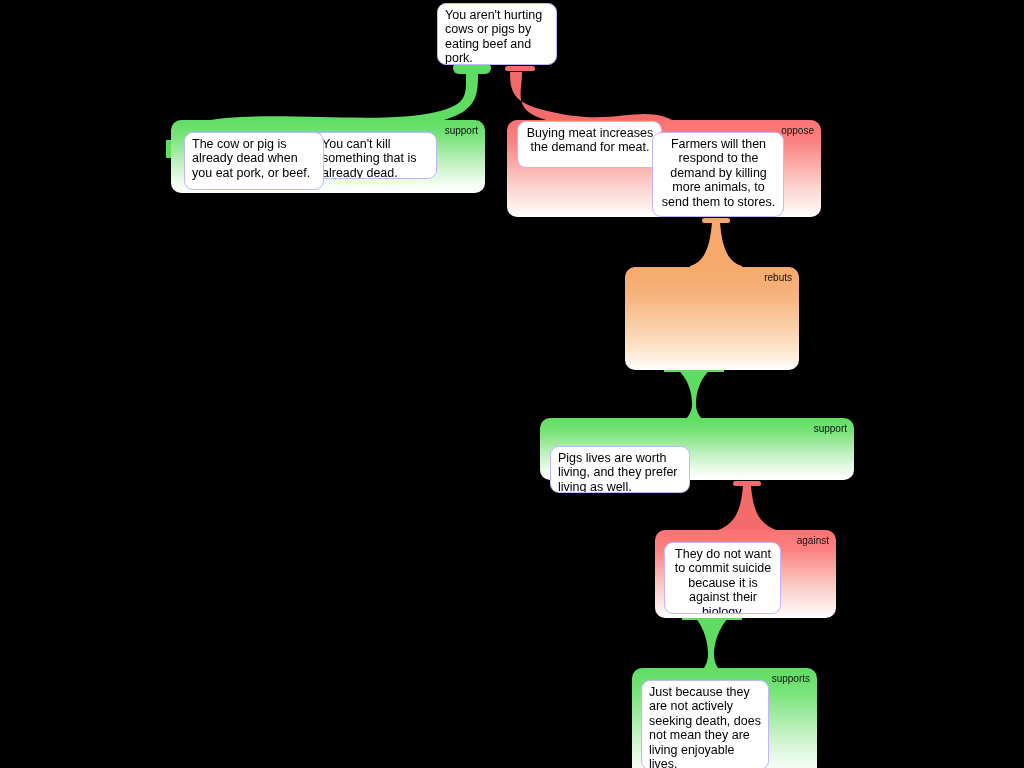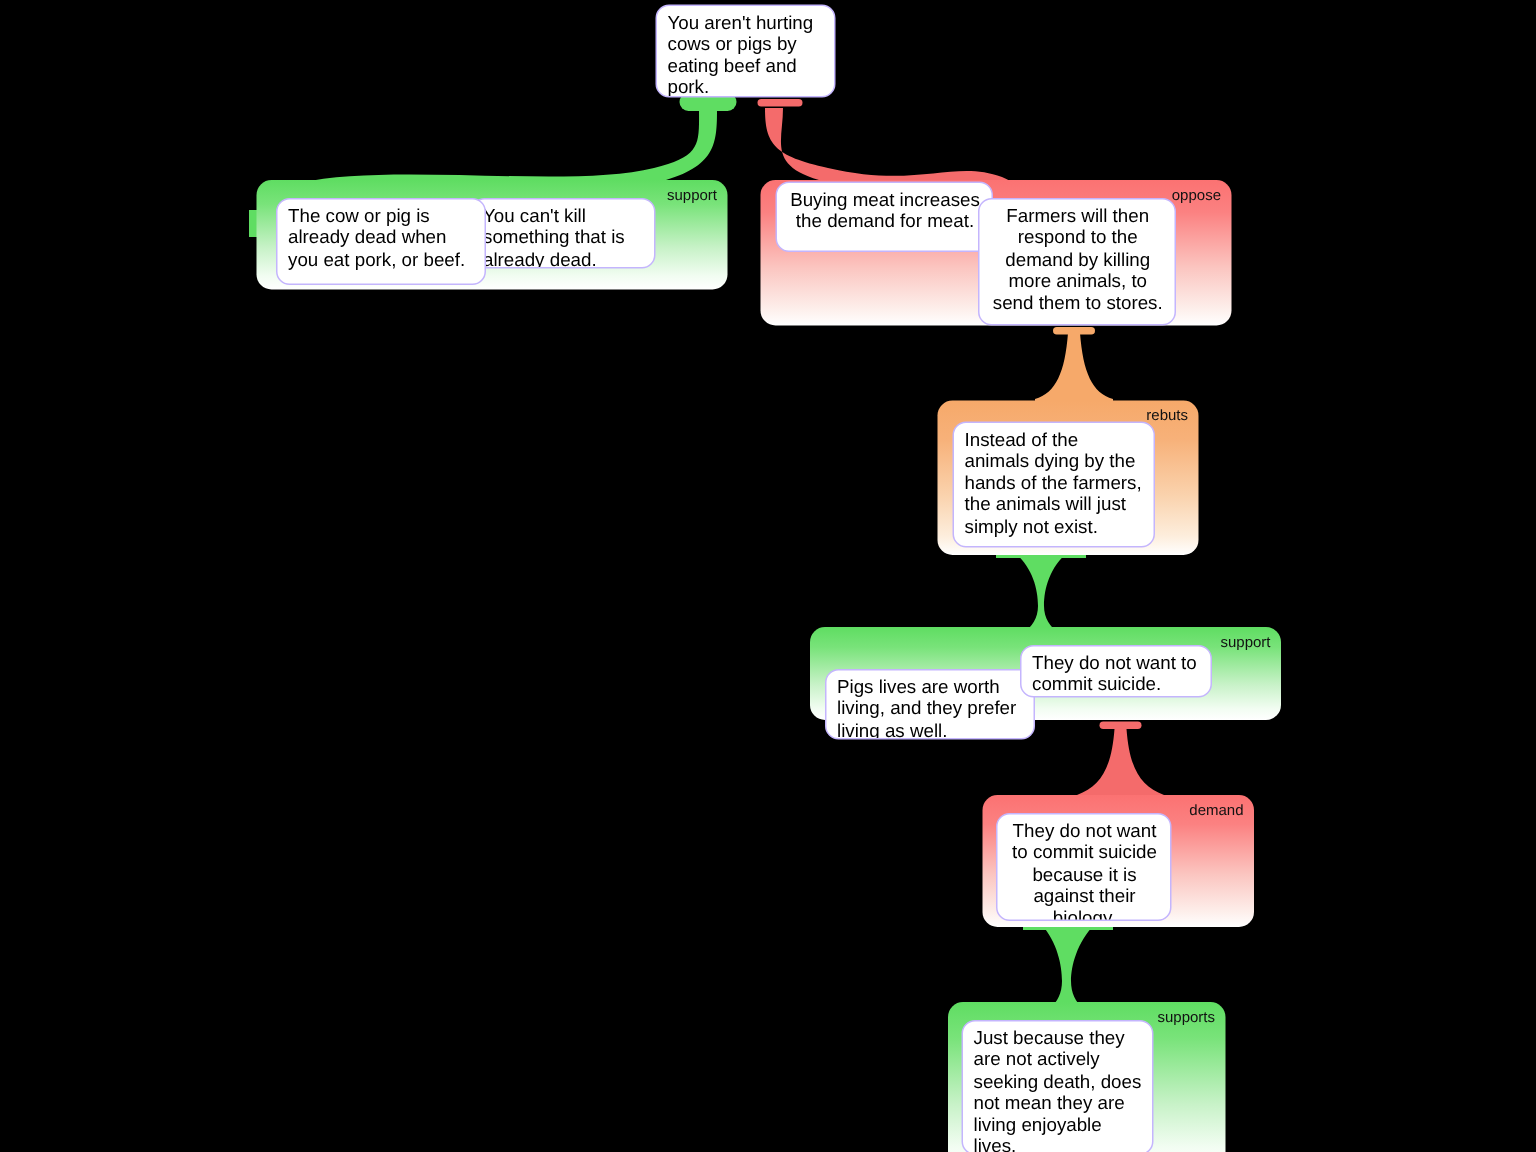--- a/index.html
+++ b/index.html
@@ -208,31 +208,29 @@
   </div>
 
   <div class="group group-oppose" id="group-oppose-1">
     <span class="group-label">oppose</span>
     <div class="card" id="card-3">Buying meat increases the demand for meat.</div>
     <div class="card" id="card-4">Farmers will then respond to the demand by killing more animals, to send them to stores.</div>
   </div>
 
   <div class="group group-rebut" id="group-rebut-1">
     <span class="group-label">rebuts</span>
-    <div class="card" id="card-5">Instead of the animals dying by the hands of the farmers, the animals will just simply not exist.</div>
   </div>
 
   <div class="group group-support" id="group-support-2">
     <span class="group-label">support</span>
     <div class="card" id="card-6">Pigs lives are worth living, and they prefer living as well.</div>
-    <div class="card" id="card-7">They do not want to commit suicide.</div>
   </div>
 
   <div class="group group-oppose" id="group-oppose-2">
-    <span class="group-label">demand</span>
+    <span class="group-label">against</span>
     <div class="card" id="card-8">They do not want to commit suicide because it is against their biology.</div>
   </div>
 
   <div class="group group-support" id="group-support-3">
     <span class="group-label">supports</span>
     <div class="card" id="card-9">Just because they are not actively seeking death, does not mean they are living enjoyable lives.</div>
   </div>
 
 </div>
 

